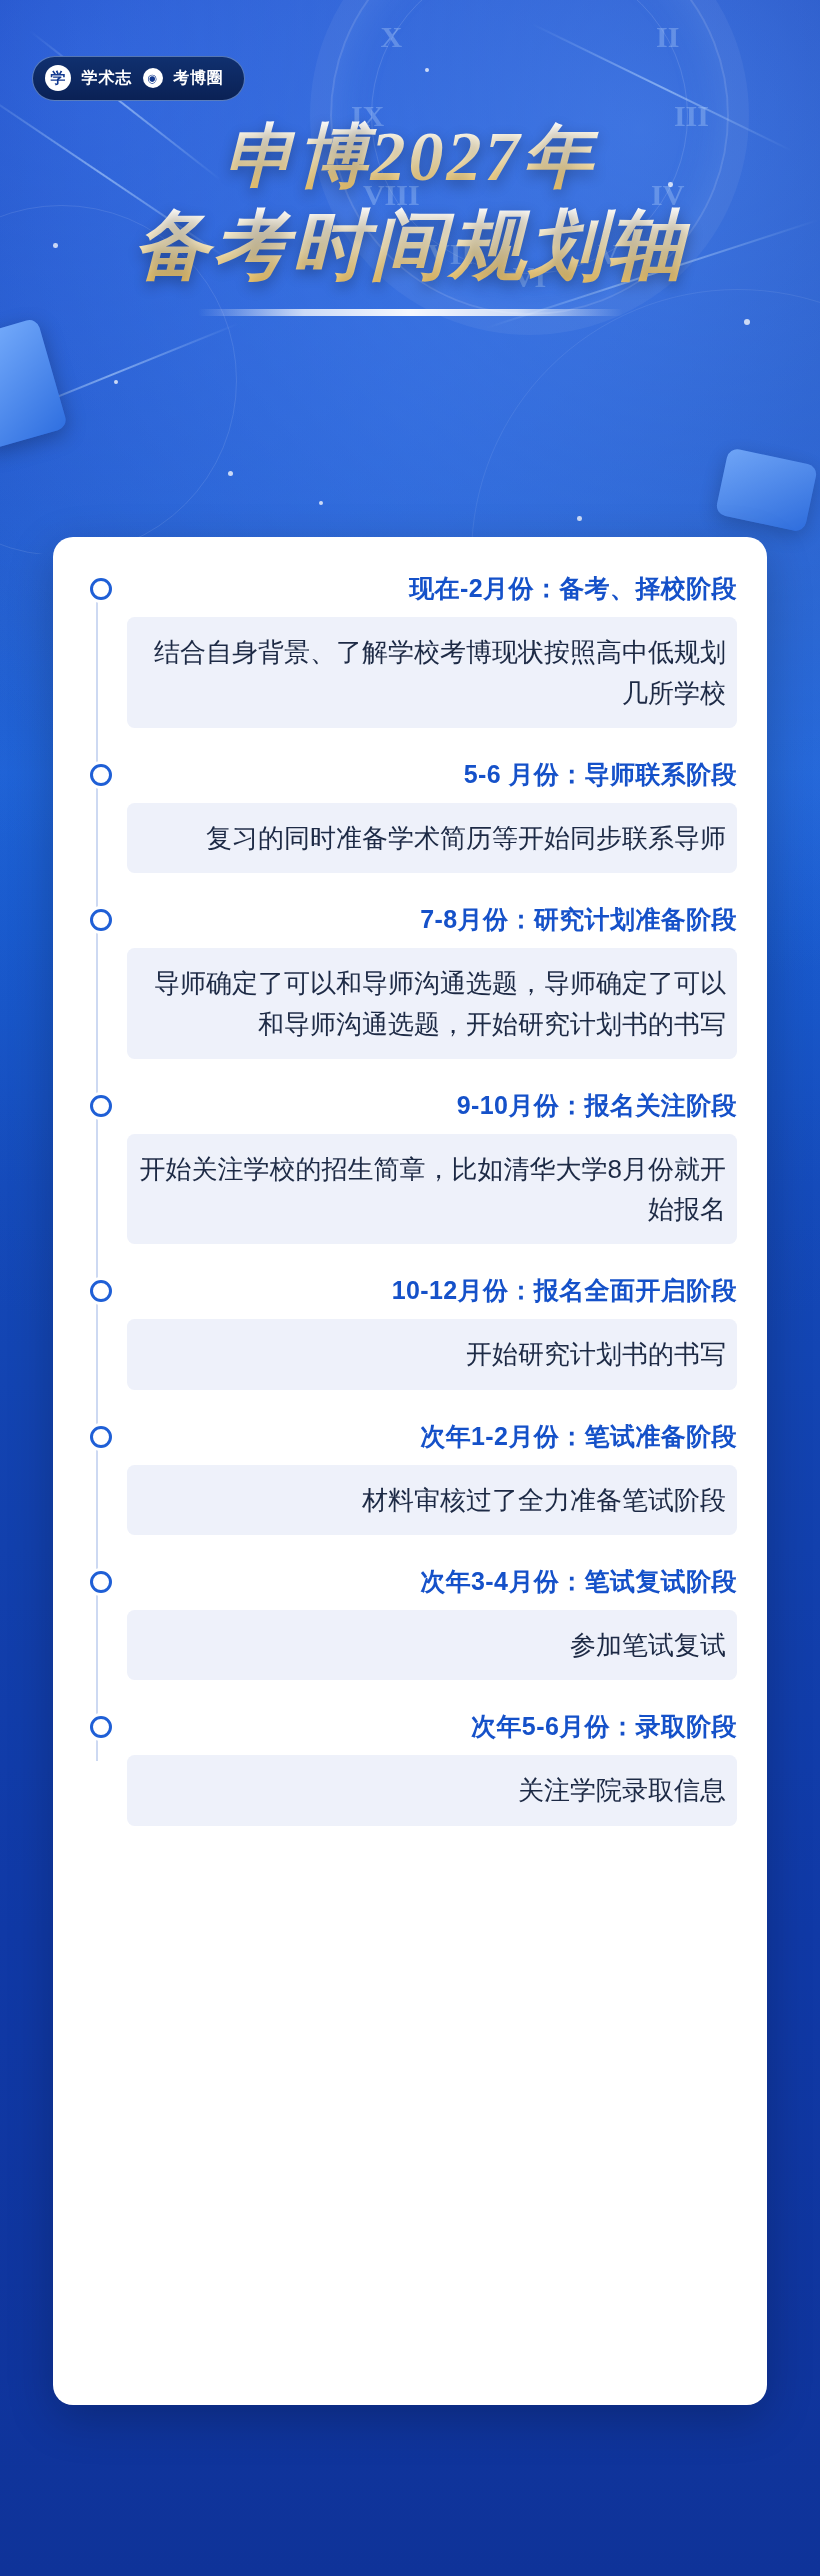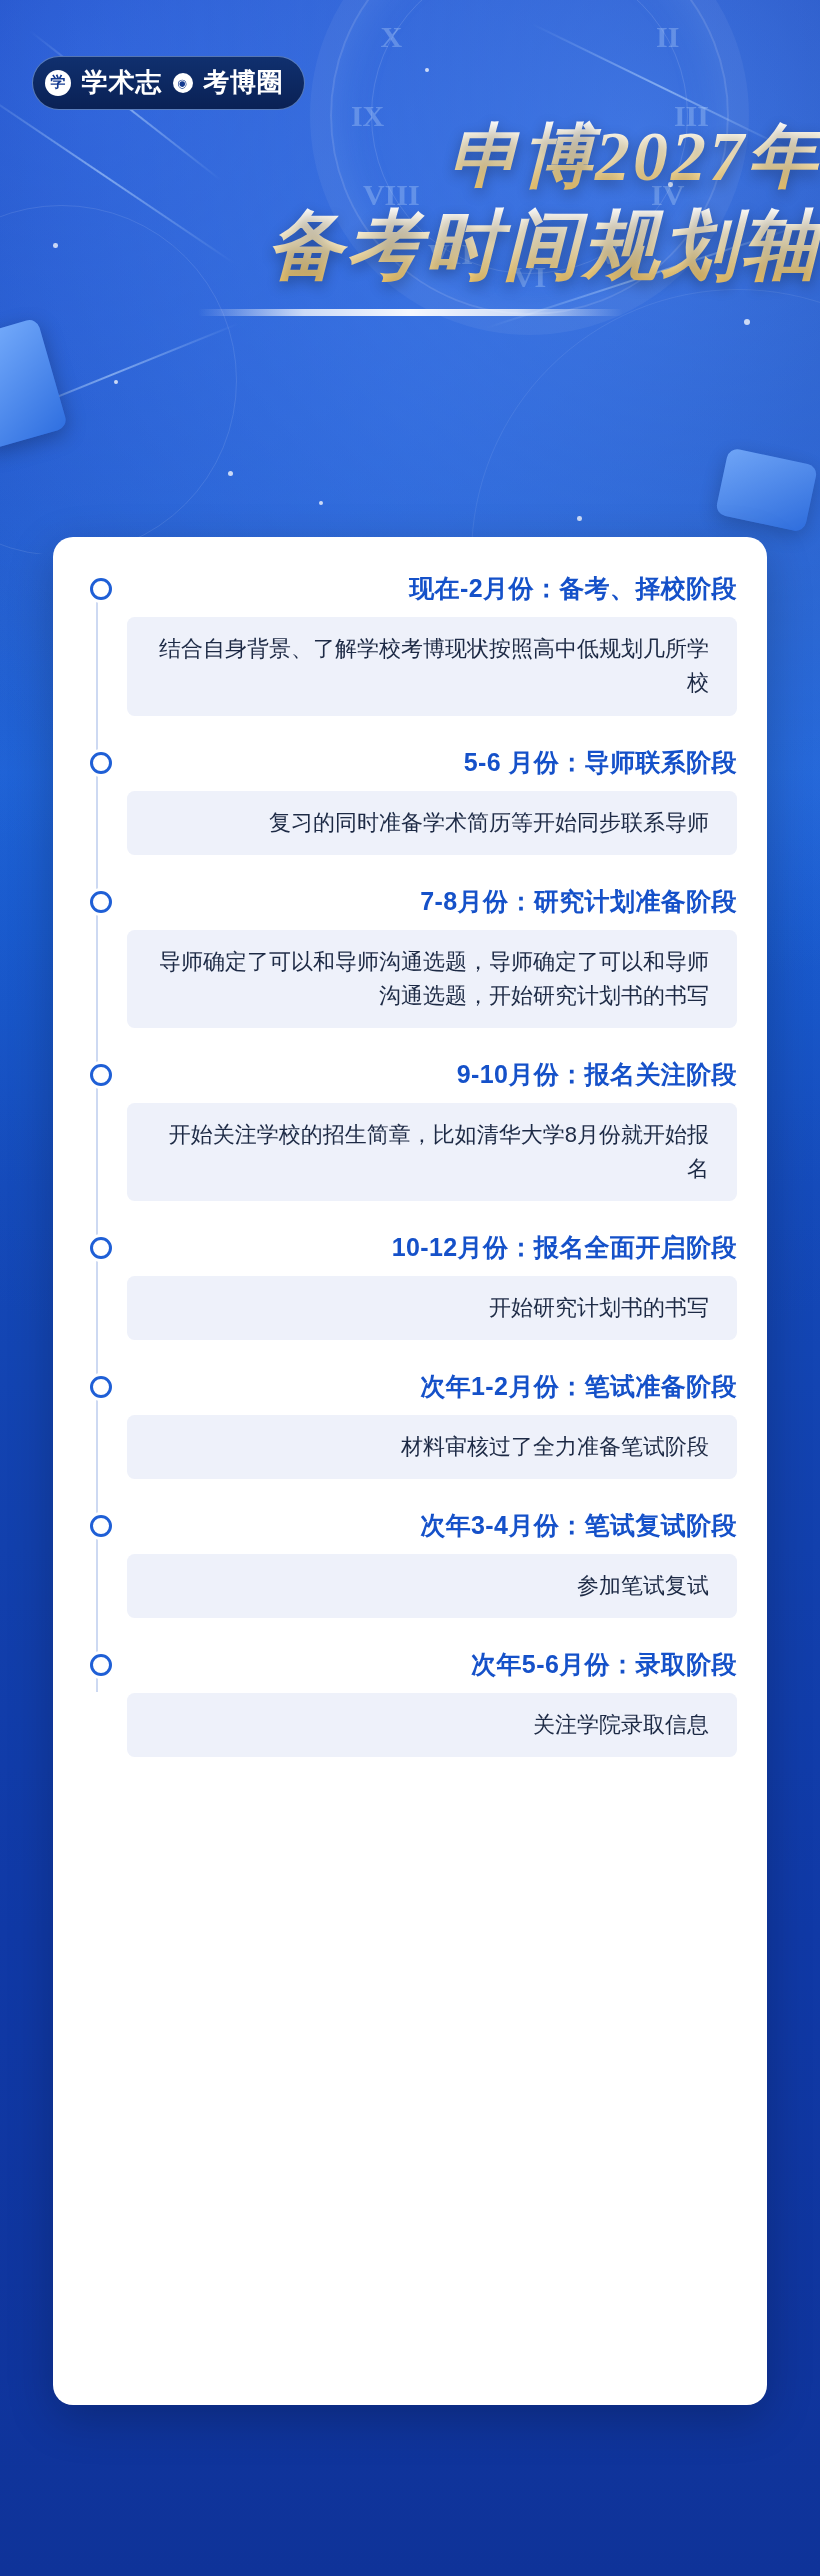--- a/index.html
+++ b/index.html
@@ -115,39 +115,39 @@
     width: 26px; height: 26px;
     border-radius: 50%;
     background: #ffffff;
     color: #12398f;
     font-size: 15px;
     font-weight: bold;
     display: flex; align-items: center; justify-content: center;
   }
   .logo-text {
     color: #ffffff;
-    font-size: 26px;
+    font-size: 16px;
     font-weight: bold;
     letter-spacing: 0.8px;
   }
   .logo-sep {
     width: 20px; height: 20px;
     border-radius: 50%;
     background: #ffffff;
     color: #12398f;
     font-size: 11.4px;
     font-weight: bold;
     display: flex; align-items: center; justify-content: center;
   }
 
   .title-wrap {
     position: absolute;
     left: 0; right: 0;
     top: 114px;
-    text-align: right;
+    text-align: center;
     z-index: 5;
   }
   .title-line {
     font-family: "Liberation Serif", "DejaVu Serif", serif;
     font-weight: bold;
     font-style: italic;
     font-size: 70px;
     line-height: 1.22;
     letter-spacing: 3px;
     background: linear-gradient(180deg, #ffffff 10%, #ffeec0 52%, #f4c35a 100%);
@@ -216,23 +216,23 @@
     color: #1551c9;
     font-size: 25px;
     font-weight: bold;
     letter-spacing: 0.4px;
     margin: 0 0 12px 0;
   }
 
   .stage-body {
     background: #eef1fa;
     border-radius: 7.6px;
-    padding: 15px 28px;
+    padding: 15px 11px;
     color: #1d2a45;
-    font-size: 22px;
+    font-size: 26px;
     line-height: 1.55;
   }
 
   .footnote {
     margin-top: 20px;
     color: #5b6b86;
     font-size: 16.7px;
     line-height: 1.65;
   }
 

